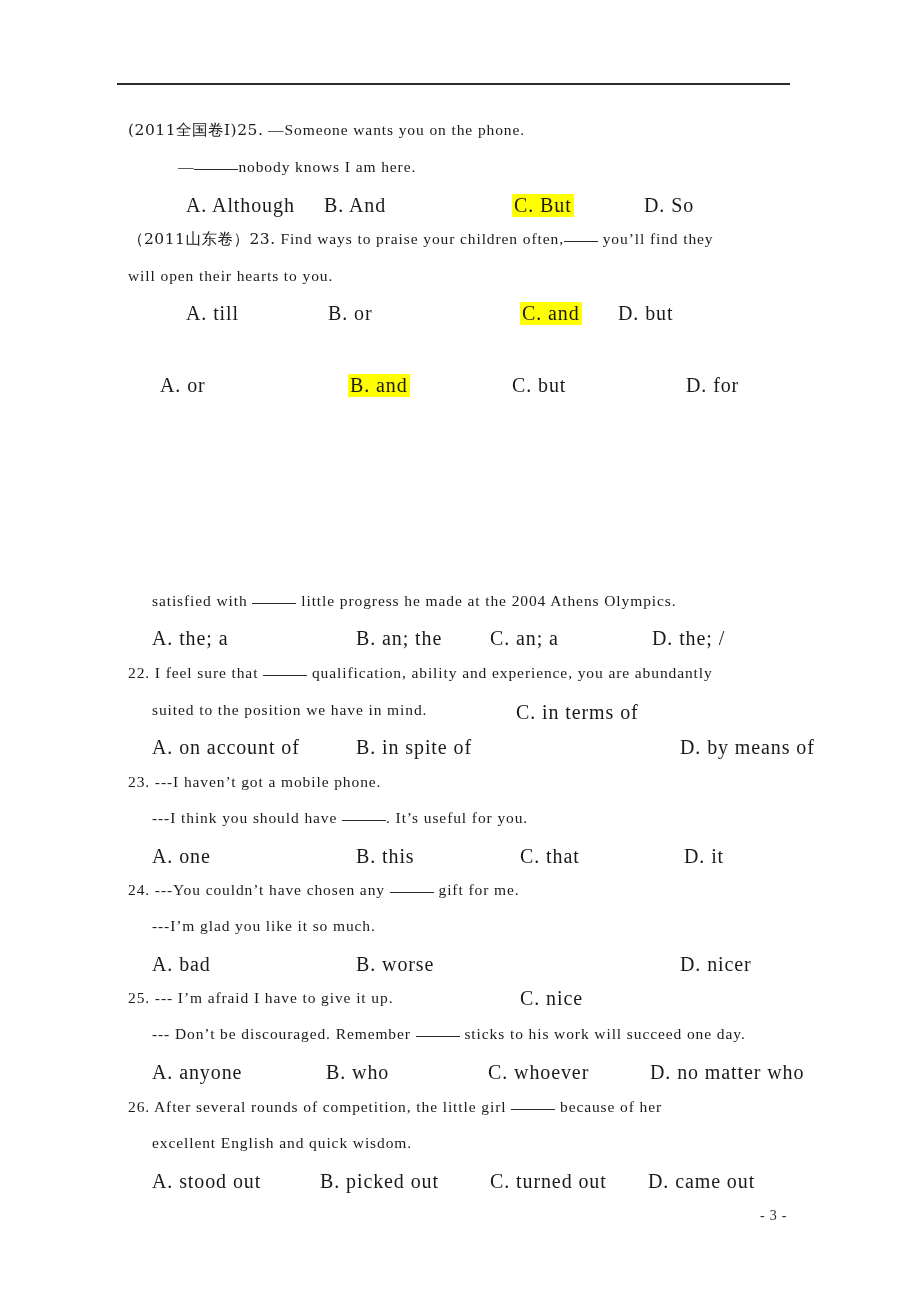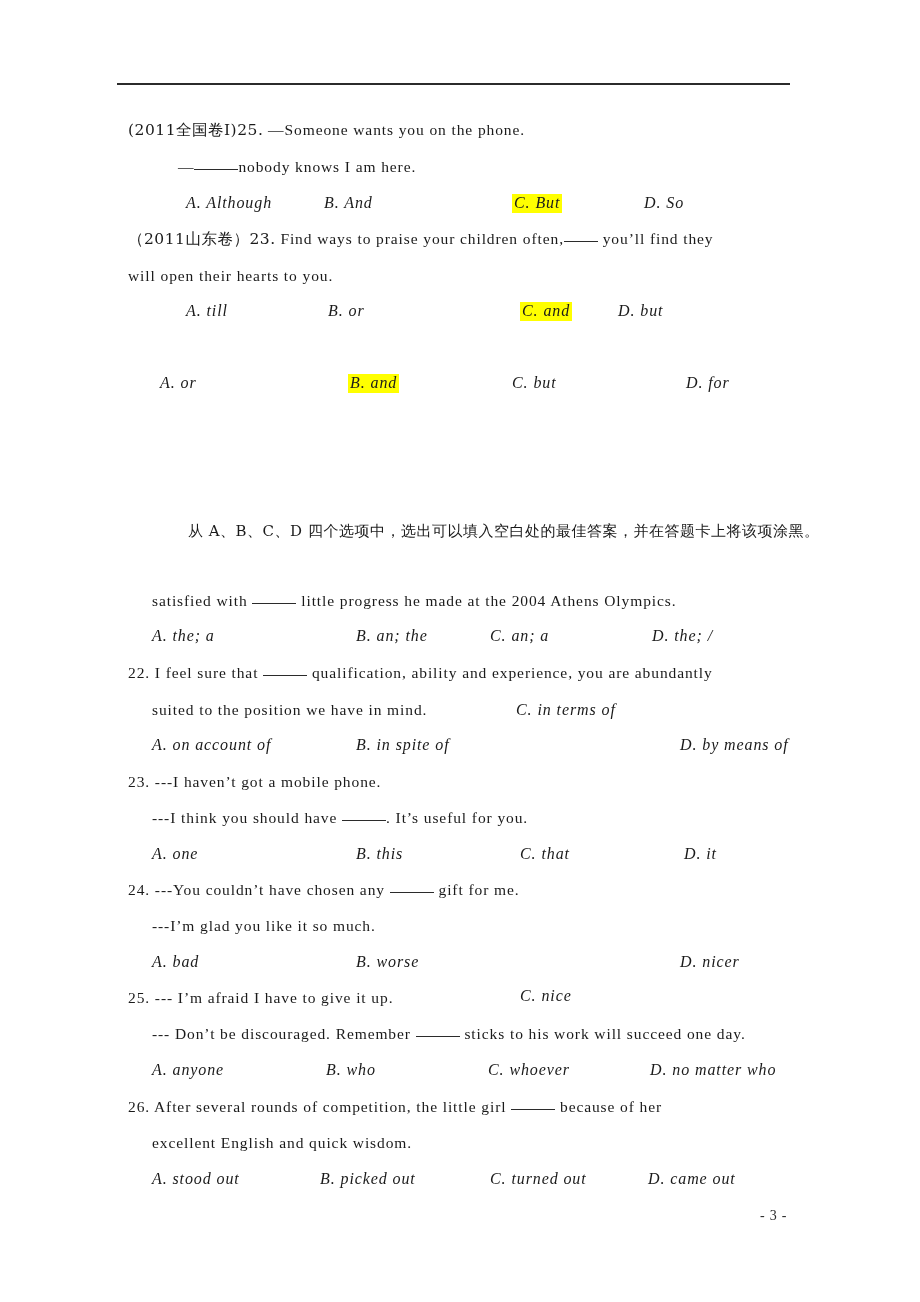--- a/index.html
+++ b/index.html
@@ -56,25 +56,24 @@
     vertical-align: 2px;
   }
   .b-xs { width: 26px; }
   .b-sm { width: 34px; }
   .b-md { width: 44px; }
   .b-lg { width: 52px; }
 
   
   .opt {
     position: absolute;
-    font-size: 16px;
+    font-size: 20px;
     line-height: 1;
     letter-spacing: 0.9px;
     white-space: nowrap;
-    font-style: italic;
   }
 
   .footer-num {
     position: absolute;
     font-size: 14px;
     letter-spacing: 0.8px;
     color: #2b2b2b;
   }
 </style>
 </head>
@@ -147,21 +146,20 @@
   </div>
   <div class="opt" style="left:512px; top:375px;">
     <span>C.</span>
     <span>but</span>
   </div>
   <div class="opt" style="left:686px; top:375px;">
     <span>D.</span>
     <span>for</span>
   </div>
 
-  <div class="blk cjk" style="left:188px; top:524px; font-size:15px;">从 A、B、C、D 四个选项中，选出可以填入空白处的最佳答案，并在答题卡上将该项涂黑。</div>
 
   <div class="blk" style="left:152px; top:593px;">
     <span>satisfied with</span> <span class="blank b-md"></span>
     <span>little progress he made at the 2004 Athens Olympics.</span>
   </div>
   <div class="opt" style="left:152px; top:628px;">
     <span>A.</span>
     <span>the; a</span>
   </div>
   <div class="opt" style="left:356px; top:628px;">

